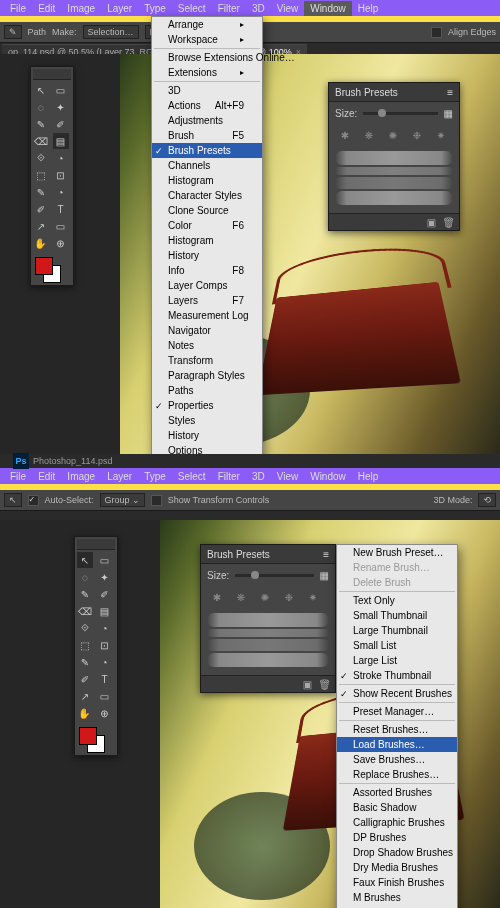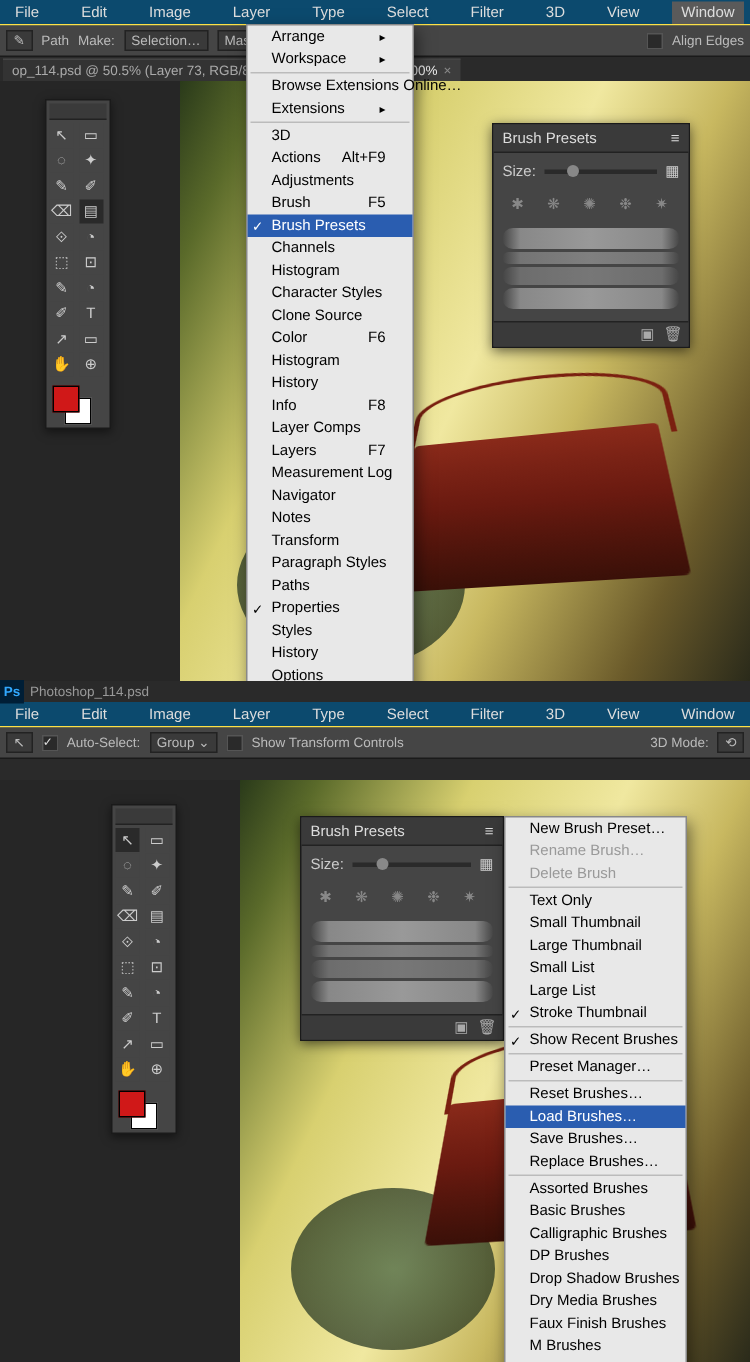--- a/index.html
+++ b/index.html
@@ -1,19 +1,19 @@
 <!DOCTYPE html>
 <html><head>
 <meta charset="utf-8">
 <style>
 body{margin:0;background:#4a4a4a;font-family:Tahoma,Arial,sans-serif;font-size:10px;color:#ccc;width:500px;height:908px;overflow:hidden}
 .half{position:relative;width:500px;background:#393939}
 .half1{height:454px}
 .half2{height:454px}
-.menubar{display:flex;align-items:center;height:16px;background:#0c4a6e;padding:0 4px;gap:16px;border-bottom:1px solid #fde047}
+.menubar{display:flex;align-items:center;height:16px;background:#8b5cf6;padding:0 4px;gap:0;border-bottom:6px solid #fde047}
 .menubar span{padding:2px 6px;color:#ddd;cursor:default}
 .menubar span.hl{background:#5a5a5a}
 .optbar{display:flex;align-items:center;height:20px;background:#454545;padding:0 4px;gap:6px;border-bottom:1px solid #1a1a1a;font-size:9px;color:#bbb}
 .optbar .btn{background:#3a3a3a;border:1px solid #222;padding:1px 4px}
 .optbar .chk{width:9px;height:9px;background:#2a2a2a;border:1px solid #555;display:inline-block}
 .optbar .chk.on::after{content:"✓";font-size:8px;color:#ddd;position:relative;top:-2px}
 .tabs{display:flex;align-items:center;height:16px;background:#2a2a2a;padding:0 2px;gap:2px;border-bottom:1px solid #111}
 .tab{padding:2px 6px;font-size:9px;color:#aaa;background:#333;border-top:1px solid #444}
 .tab.active{background:#3d3d3d;color:#eee}
 .tab .x{margin-left:4px;color:#888}
@@ -112,21 +112,21 @@
       <div class="tool">▭</div>
       <div class="tool">✋</div>
       <div class="tool">⊕</div>
     </div>
     <div class="swatch">
       <div class="sw-f"></div>
       <div class="sw-b"></div>
     </div>
   </div>
 
-  <div class="dropdown" style="left:164px;top:16px;width:110px">
+  <div class="dropdown" style="left:151px;top:16px;width:110px">
     <div class="item sub">Arrange</div>
     <div class="item sub">Workspace</div>
     <hr>
     <div class="item">Browse Extensions Online…</div>
     <div class="item sub">Extensions</div>
     <hr>
     <div class="item">3D</div>
     <div class="item">
         <span>Actions</span>
         <span>Alt+F9</span>
@@ -199,21 +199,21 @@
       <div class="stroke"></div>
     </div>
     <div class="pfoot">
         <span>▣</span>
         <span>🗑</span>
       </div>
   </div>
 </div>
 
 <div class="half half2">
-  <div style="height:14px;background:#2a2a2a;display:flex;align-items:center;padding:0 0">
+  <div style="height:14px;background:#2a2a2a;display:flex;align-items:center;padding:0 13px">
       <span class="pslogo">Ps</span>
       <span style="font-size:9px;color:#999">Photoshop_114.psd</span>
     </div>
   <div class="menubar">
     <span>File</span>
     <span>Edit</span>
     <span>Image</span>
     <span>Layer</span>
     <span>Type</span>
     <span>Select</span>
@@ -317,21 +317,21 @@
     <div class="item chk">Show Recent Brushes</div>
     <hr>
     <div class="item">Preset Manager…</div>
     <hr>
     <div class="item">Reset Brushes…</div>
     <div class="item hl">Load Brushes…</div>
     <div class="item">Save Brushes…</div>
     <div class="item">Replace Brushes…</div>
     <hr>
     <div class="item">Assorted Brushes</div>
-    <div class="item">Basic Brushes</div>
+    <div class="item">Basic Shadow</div>
     <div class="item">Calligraphic Brushes</div>
     <div class="item">DP Brushes</div>
     <div class="item">Drop Shadow Brushes</div>
     <div class="item">Dry Media Brushes</div>
     <div class="item">Faux Finish Brushes</div>
     <div class="item">M Brushes</div>
     <div class="item">Natural Brushes 2</div>
 
   </div>
 </div>

